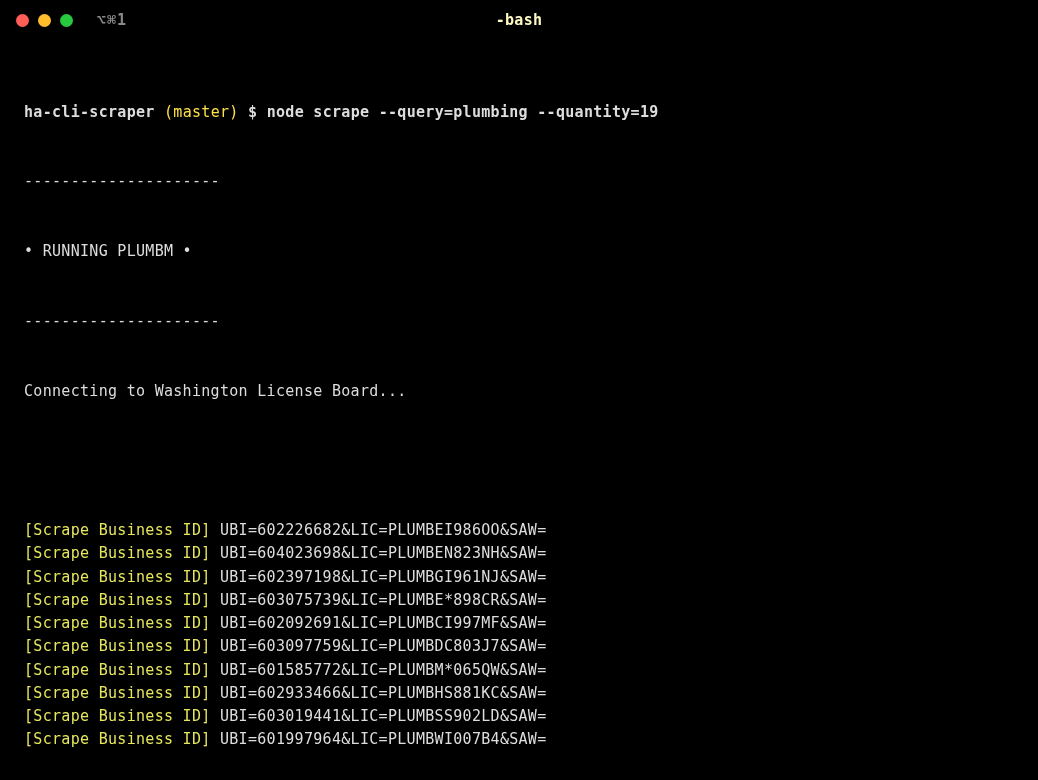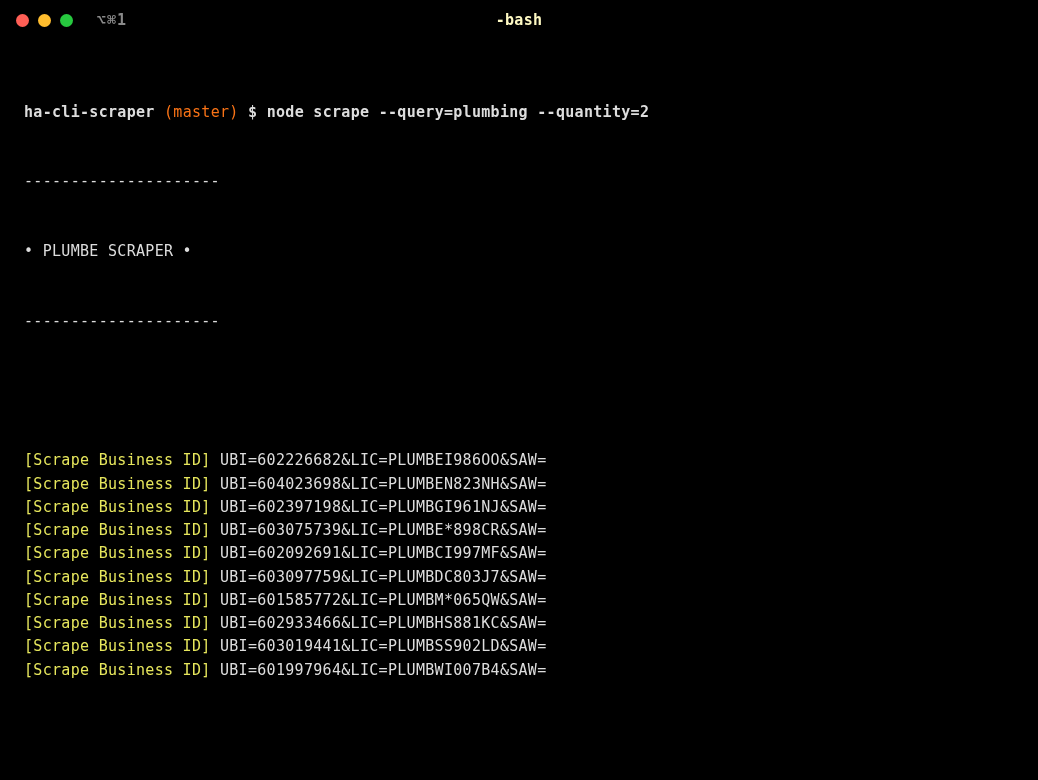--- a/index.html
+++ b/index.html
@@ -50,21 +50,21 @@
       transform: translateX(-50%);
       color: #fef9c3;
       font-weight: 600;
     }
     .terminal {
       padding: 14px 24px;
       line-height: 1.55;
       white-space: pre;
     }
     .yellow-txt { color: #e6e65c; }
-    .green-txt { color: #f97316; }
+    .green-txt { color: #fde047; }
     .white-txt { color: #ddd; font-weight: bold; }
     .divider { color: #ddd; }
     .row {
       display: block;
     }
     .blank { height: 1.55em; }
   </style>
 </head>
 <body>
 
@@ -72,24 +72,25 @@
   <div class="traffic-lights">
     <div class="dot red"></div>
     <div class="dot yellow"></div>
     <div class="dot green"></div>
   </div>
   <div class="tab-indicator">⌥⌘1</div>
   <div class="window-title">-bash</div>
 </div>
 
 <div class="terminal">
-  <div class="row"><span class="white-txt">ha-cli-scraper</span> <span class="green-txt">(master)</span> <span class="white-txt">$</span> <span class="white-txt">node scrape --query=plumbing --quantity=2</span></div>
+  <div class="row"><span class="white-txt">ha-cli-scraper</span> <span class="green-txt">(master)</span> <span class="white-txt">$</span> <span class="white-txt">node scrape --query=plumbing --quantity=19</span></div>
   <div class="row divider">---------------------</div>
-  <div class="row">• PLUMBE SCRAPER •</div>
+  <div class="row">• RUNNING PLUMBM •</div>
   <div class="row divider">---------------------</div>
+  <div class="row">Connecting to Washington License Board...</div>
   <div class="blank"></div>
   <div id="scrape-rows"><div class="row"><span class="yellow-txt">[Scrape Business ID]</span><span> UBI=602226682&amp;LIC=PLUMBEI986OO&amp;SAW=</span></div><div class="row"><span class="yellow-txt">[Scrape Business ID]</span><span> UBI=604023698&amp;LIC=PLUMBEN823NH&amp;SAW=</span></div><div class="row"><span class="yellow-txt">[Scrape Business ID]</span><span> UBI=602397198&amp;LIC=PLUMBGI961NJ&amp;SAW=</span></div><div class="row"><span class="yellow-txt">[Scrape Business ID]</span><span> UBI=603075739&amp;LIC=PLUMBE*898CR&amp;SAW=</span></div><div class="row"><span class="yellow-txt">[Scrape Business ID]</span><span> UBI=602092691&amp;LIC=PLUMBCI997MF&amp;SAW=</span></div><div class="row"><span class="yellow-txt">[Scrape Business ID]</span><span> UBI=603097759&amp;LIC=PLUMBDC803J7&amp;SAW=</span></div><div class="row"><span class="yellow-txt">[Scrape Business ID]</span><span> UBI=601585772&amp;LIC=PLUMBM*065QW&amp;SAW=</span></div><div class="row"><span class="yellow-txt">[Scrape Business ID]</span><span> UBI=602933466&amp;LIC=PLUMBHS881KC&amp;SAW=</span></div><div class="row"><span class="yellow-txt">[Scrape Business ID]</span><span> UBI=603019441&amp;LIC=PLUMBSS902LD&amp;SAW=</span></div><div class="row"><span class="yellow-txt">[Scrape Business ID]</span><span> UBI=601997964&amp;LIC=PLUMBWI007B4&amp;SAW=</span></div></div>
   
   
   
   
   
   
   
   

